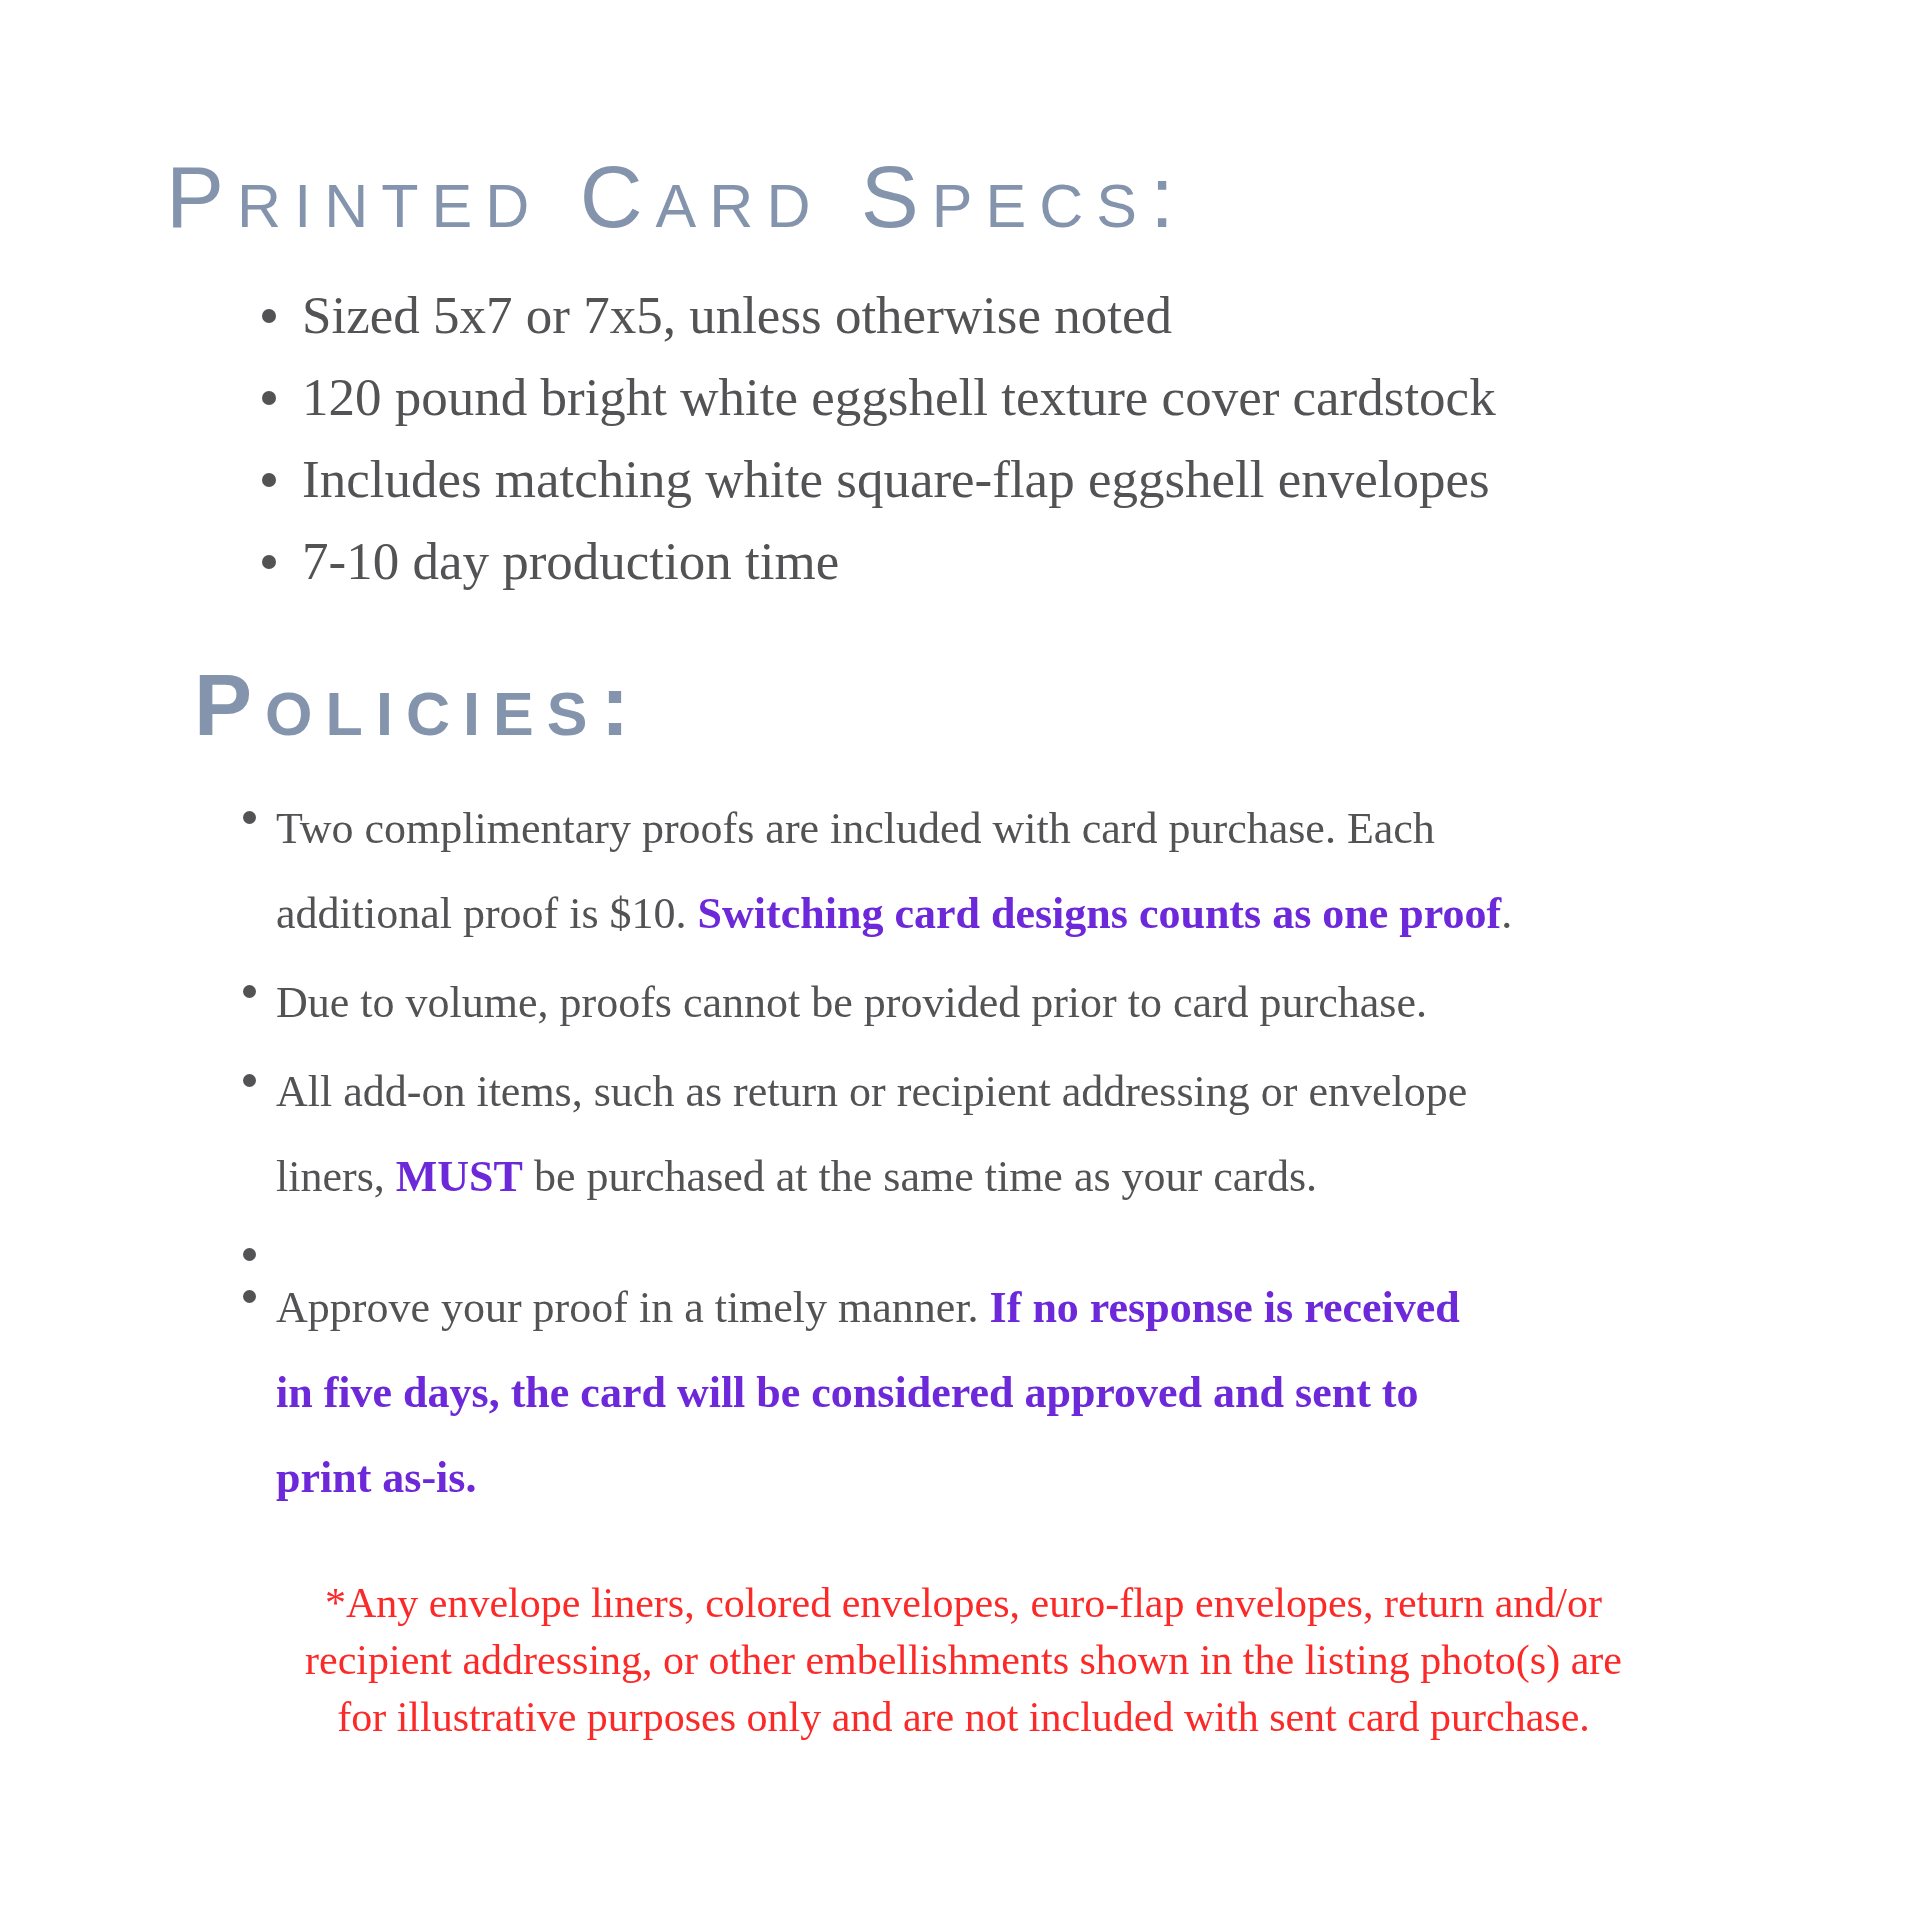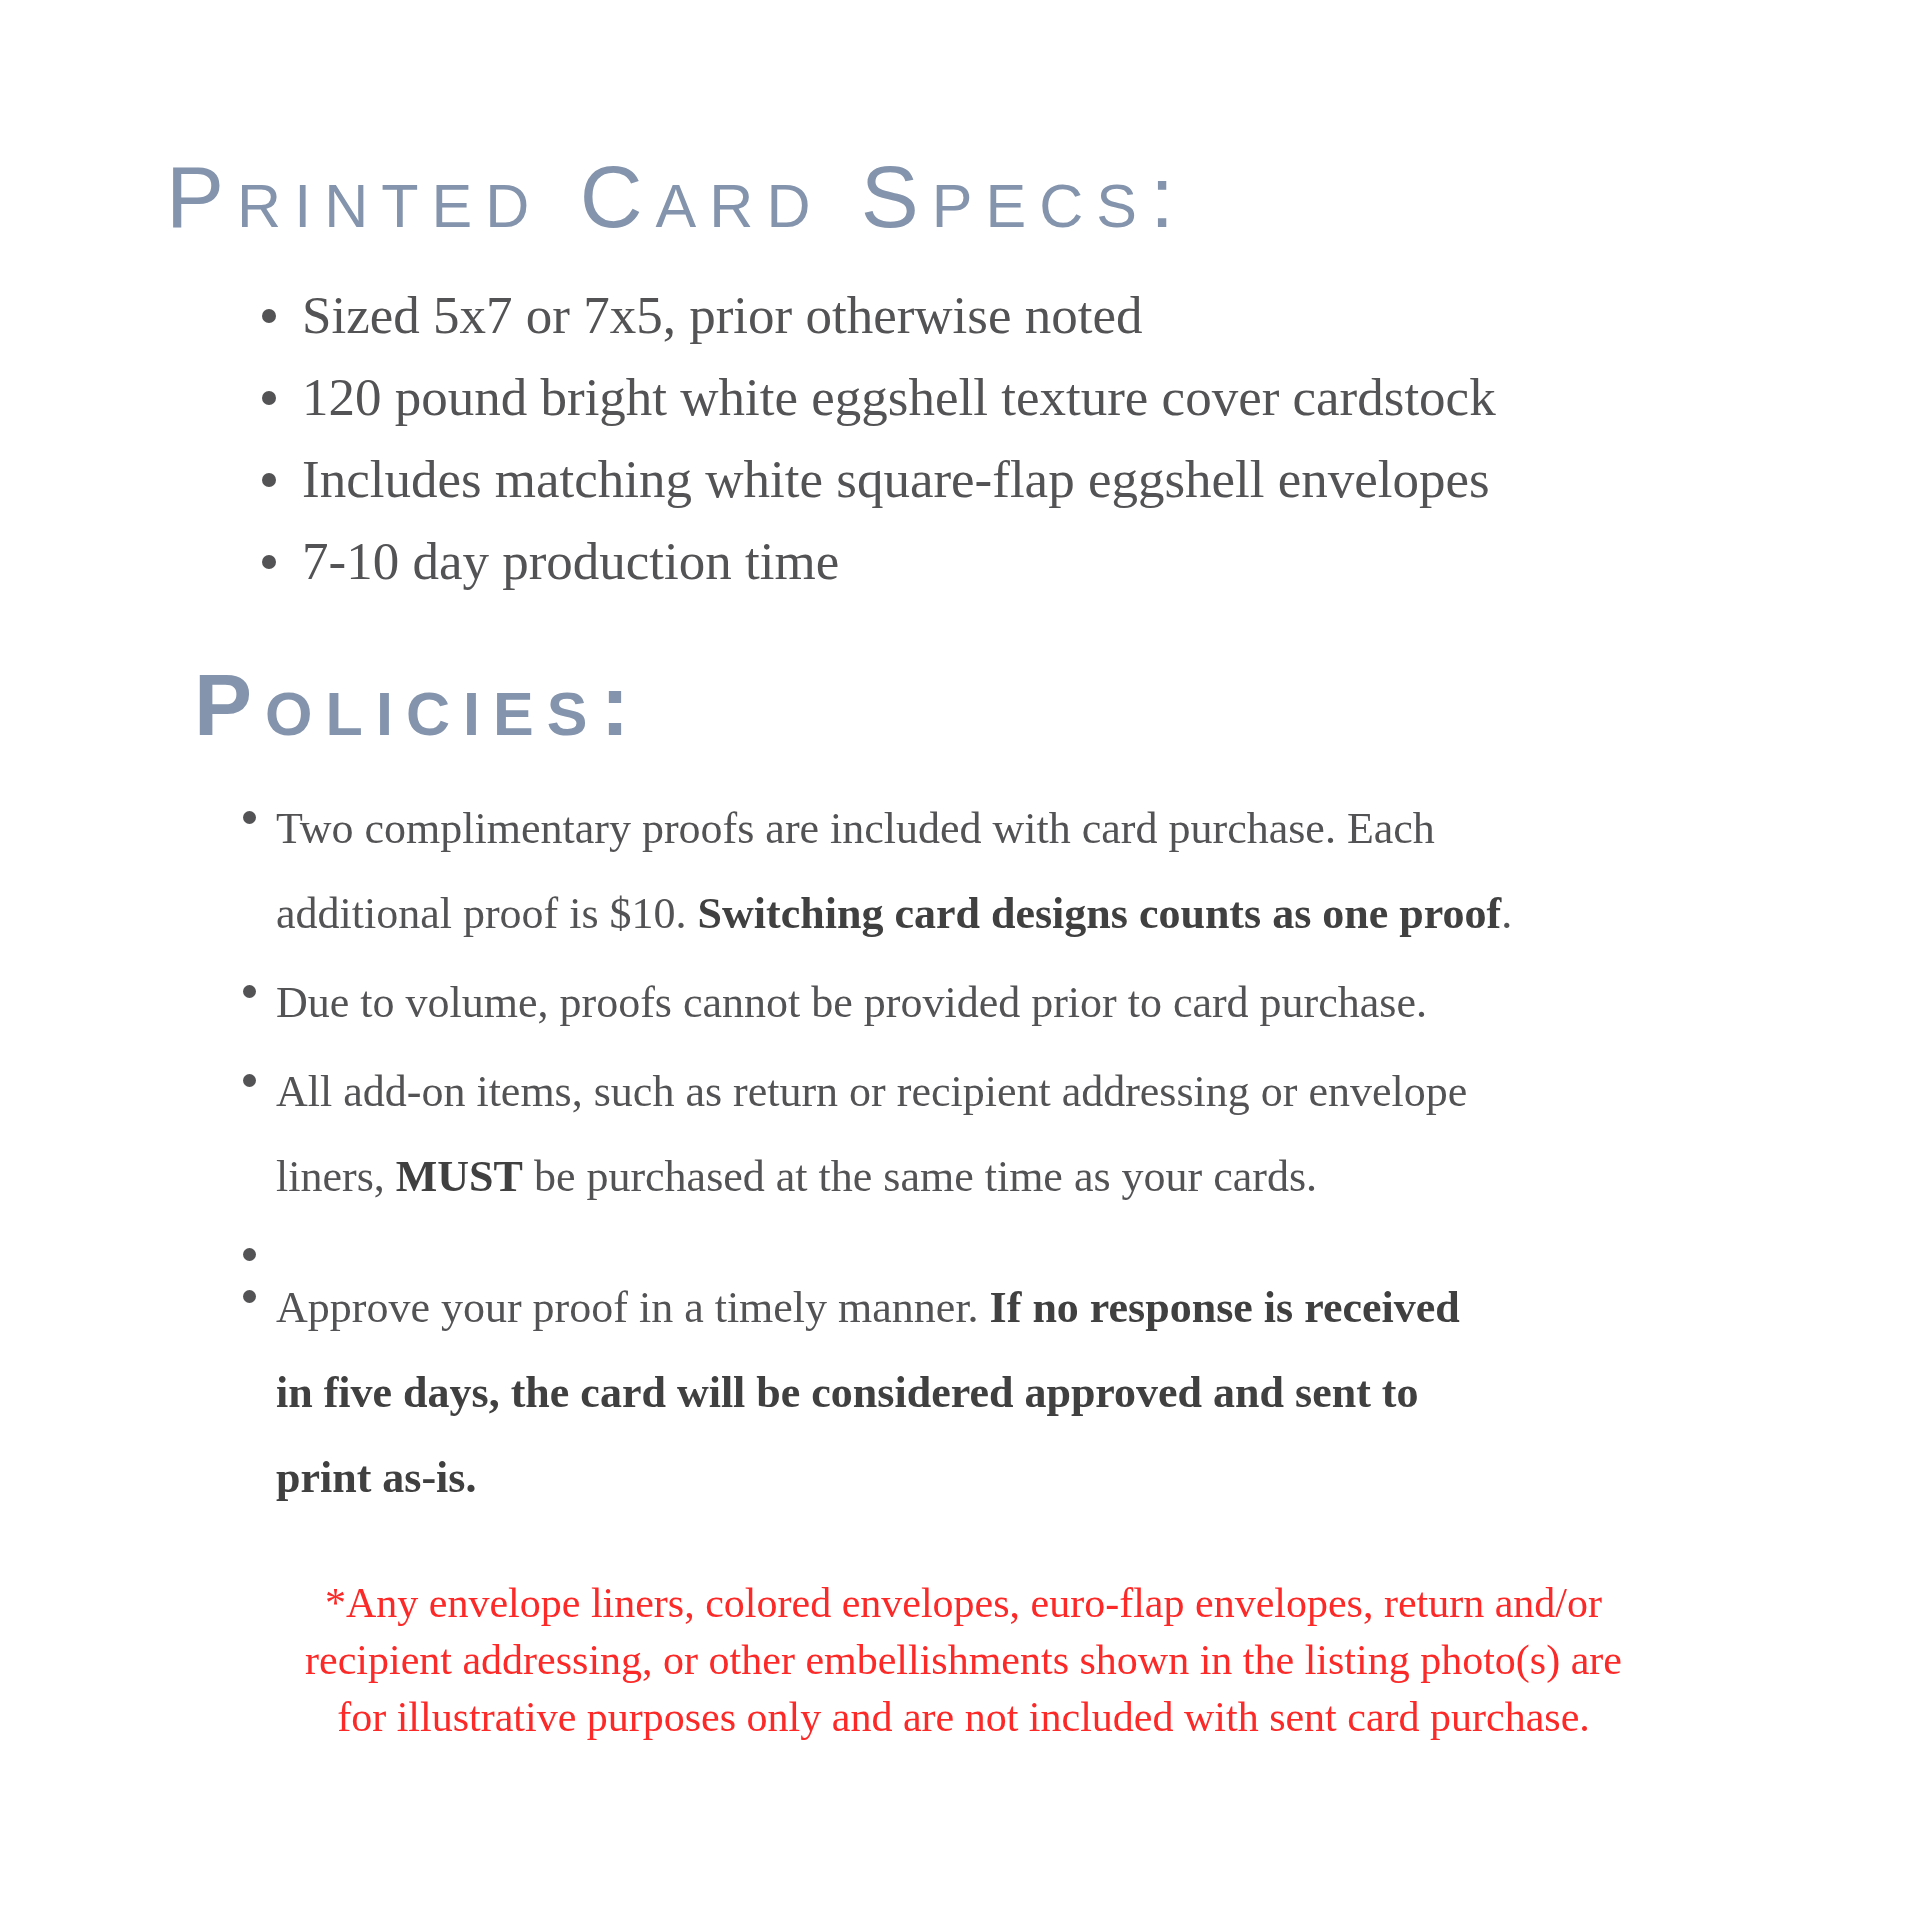--- a/index.html
+++ b/index.html
@@ -68,21 +68,21 @@
   }
   ul.policies-list .dot {
     flex: 0 0 auto;
     width: 13px;
     height: 13px;
     border-radius: 50%;
     background: #535355;
     margin: 25px 20px 0 0;
   }
   .li-text { white-space: pre-line; }
-  .li-text b { font-weight: bold; color: #404040; }
+  .li-text b { font-weight: bold; color: #6d28d9; }
 
   .disclaimer {
     margin: 55px auto 0 auto;
     width: 1683px;
     text-align: center;
     font-size: 42px;
     line-height: 57px;
     color: #fb2a28;
     white-space: pre-line;
   }
@@ -90,21 +90,21 @@
 </head>
 <body>
 
 <div class="canvas">
 
   <h1 class="heading smallcaps-fix h-specs">Printed Card Specs:</h1>
 
   <ul class="bullets specs-list">
       <li>
         <span class="dot"></span>
-        <span class="li-text">Sized 5x7 or 7x5, prior otherwise noted</span>
+        <span class="li-text">Sized 5x7 or 7x5, unless otherwise noted</span>
       </li>
       <li>
         <span class="dot"></span>
         <span class="li-text">120 pound bright white eggshell texture cover cardstock</span>
       </li>
       <li>
         <span class="dot"></span>
         <span class="li-text">Includes matching white square-flap eggshell envelopes</span>
       </li>
       <li>

